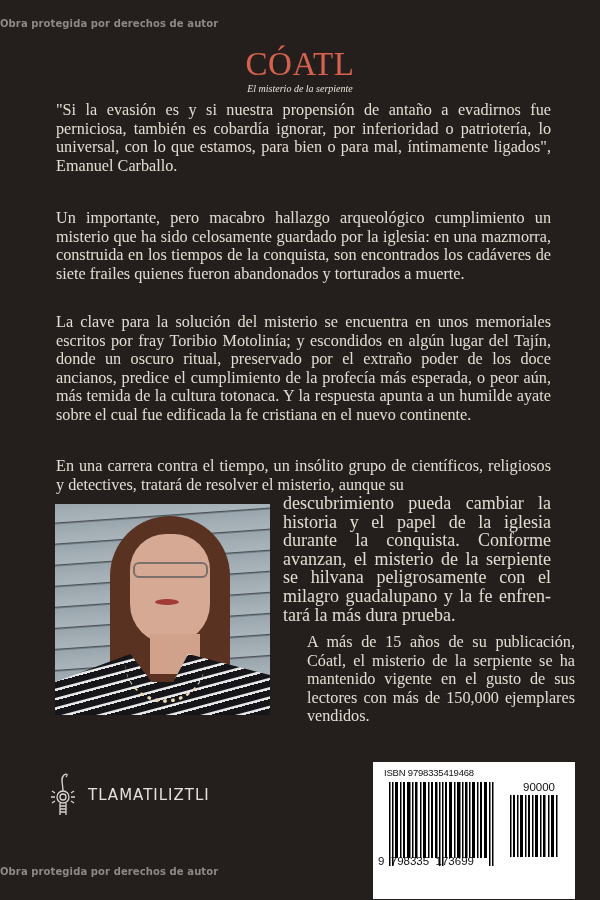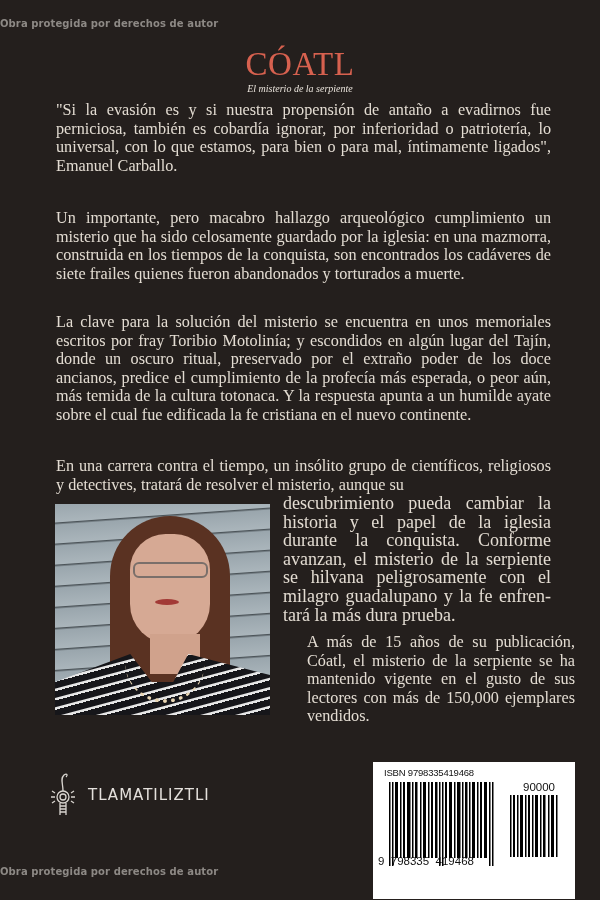--- a/index.html
+++ b/index.html
@@ -311,16 +311,16 @@
         <rect x="18" y="0" width="2" height="62"></rect>
       <rect x="22" y="0" width="1.5" height="62"></rect>
         <rect x="25" y="0" width="3" height="62"></rect>
       <rect x="30" y="0" width="1.5" height="62"></rect>
         <rect x="33" y="0" width="2.5" height="62"></rect>
       <rect x="38" y="0" width="1.5" height="62"></rect>
         <rect x="41" y="0" width="3" height="62"></rect>
       <rect x="46" y="0" width="1.5" height="62"></rect>
     </g>
   </svg>
-  <span class="digits">9  798335  419468</span>
+  <span class="digits">9  798335  173699</span>
 </div>
 
 <div class="watermark bottom">Obra protegida por derechos de autor</div>
 
 </body></html>

